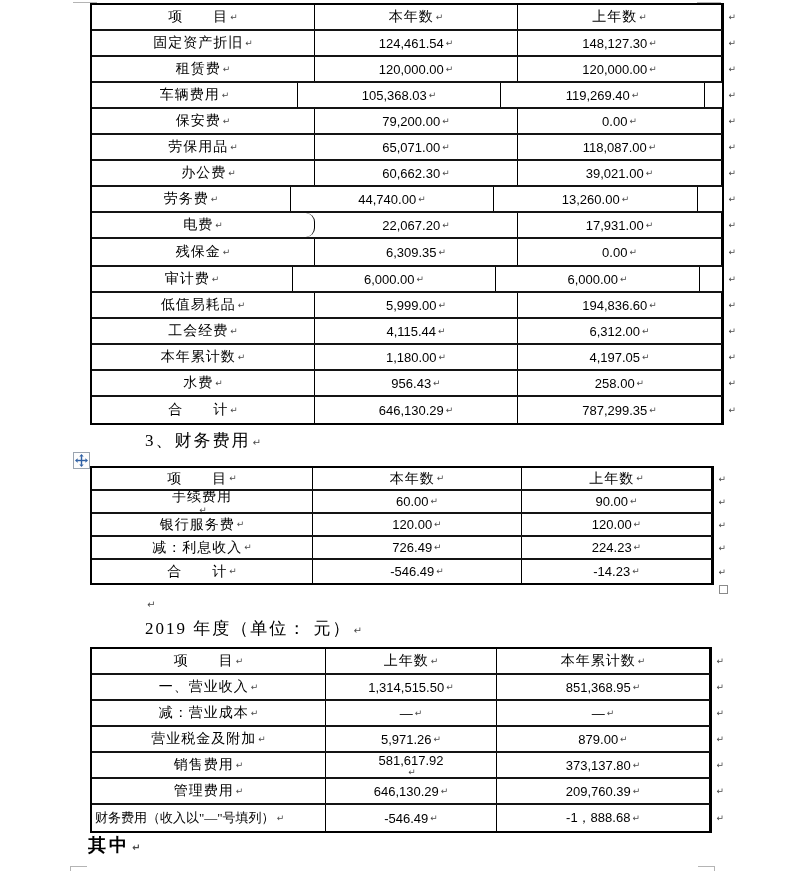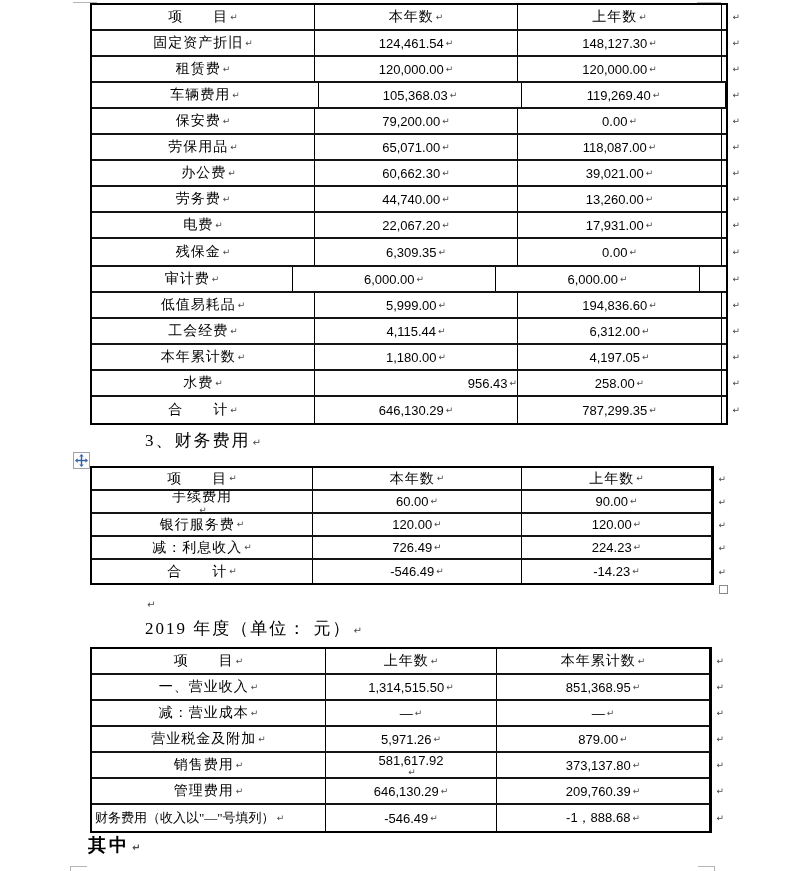--- a/index.html
+++ b/index.html
@@ -142,21 +142,21 @@
         <span class="txt">120,000.00</span>
         <span class="pmark">↵</span>
       </div>
       <div class="cell num" style="width: 204px;">
         <span class="txt">120,000.00</span>
         <span class="pmark">↵</span>
       </div>
       <span class="pmark rowend">↵</span>
     </div>
     <div class="row" style="height: 26px;">
-      <div class="cell label" style="width: 227px; text-align: right;">
+      <div class="cell label" style="width: 206px; text-align: right;">
         <span class="txt">车辆费用</span>
         <span class="pmark">↵</span>
       </div>
       <div class="cell num" style="width: 203px;">
         <span class="txt">105,368.03</span>
         <span class="pmark">↵</span>
       </div>
       <div class="cell num" style="width: 204px;">
         <span class="txt">119,269.40</span>
         <span class="pmark">↵</span>
@@ -202,36 +202,36 @@
         <span class="txt">60,662.30</span>
         <span class="pmark">↵</span>
       </div>
       <div class="cell num" style="width: 204px;">
         <span class="txt">39,021.00</span>
         <span class="pmark">↵</span>
       </div>
       <span class="pmark rowend">↵</span>
     </div>
     <div class="row" style="height: 26px;">
-      <div class="cell label" style="width: 223px;">
+      <div class="cell label" style="width: 199px;">
         <span class="txt">劳务费</span>
         <span class="pmark">↵</span>
       </div>
       <div class="cell num" style="width: 203px;">
         <span class="txt">44,740.00</span>
         <span class="pmark">↵</span>
       </div>
       <div class="cell num" style="width: 204px;">
         <span class="txt">13,260.00</span>
         <span class="pmark">↵</span>
       </div>
       <span class="pmark rowend">↵</span>
     </div>
     <div class="row" style="height: 26px;">
-      <div class="cell label" style="width: 223px;">
+      <div class="cell label" style="width: 223px; border-radius: 9px;">
         <span class="txt">电费</span>
         <span class="pmark">↵</span>
       </div>
       <div class="cell num" style="width: 203px;">
         <span class="txt">22,067.20</span>
         <span class="pmark">↵</span>
       </div>
       <div class="cell num" style="width: 204px;">
         <span class="txt">17,931.00</span>
         <span class="pmark">↵</span>
@@ -311,21 +311,21 @@
         <span class="txt">4,197.05</span>
         <span class="pmark">↵</span>
       </div>
       <span class="pmark rowend">↵</span>
     </div>
     <div class="row" style="height: 26px;">
       <div class="cell label" style="width: 223px;">
         <span class="txt">水费</span>
         <span class="pmark">↵</span>
       </div>
-      <div class="cell num" style="width: 203px; justify-content: flex-end;">
+      <div class="cell num" style="width: 203px;">
         <span class="txt">956.43</span>
         <span class="pmark">↵</span>
       </div>
       <div class="cell num" style="width: 204px;">
         <span class="txt">258.00</span>
         <span class="pmark">↵</span>
       </div>
       <span class="pmark rowend">↵</span>
     </div>
     <div class="row" style="height: 26px;">

